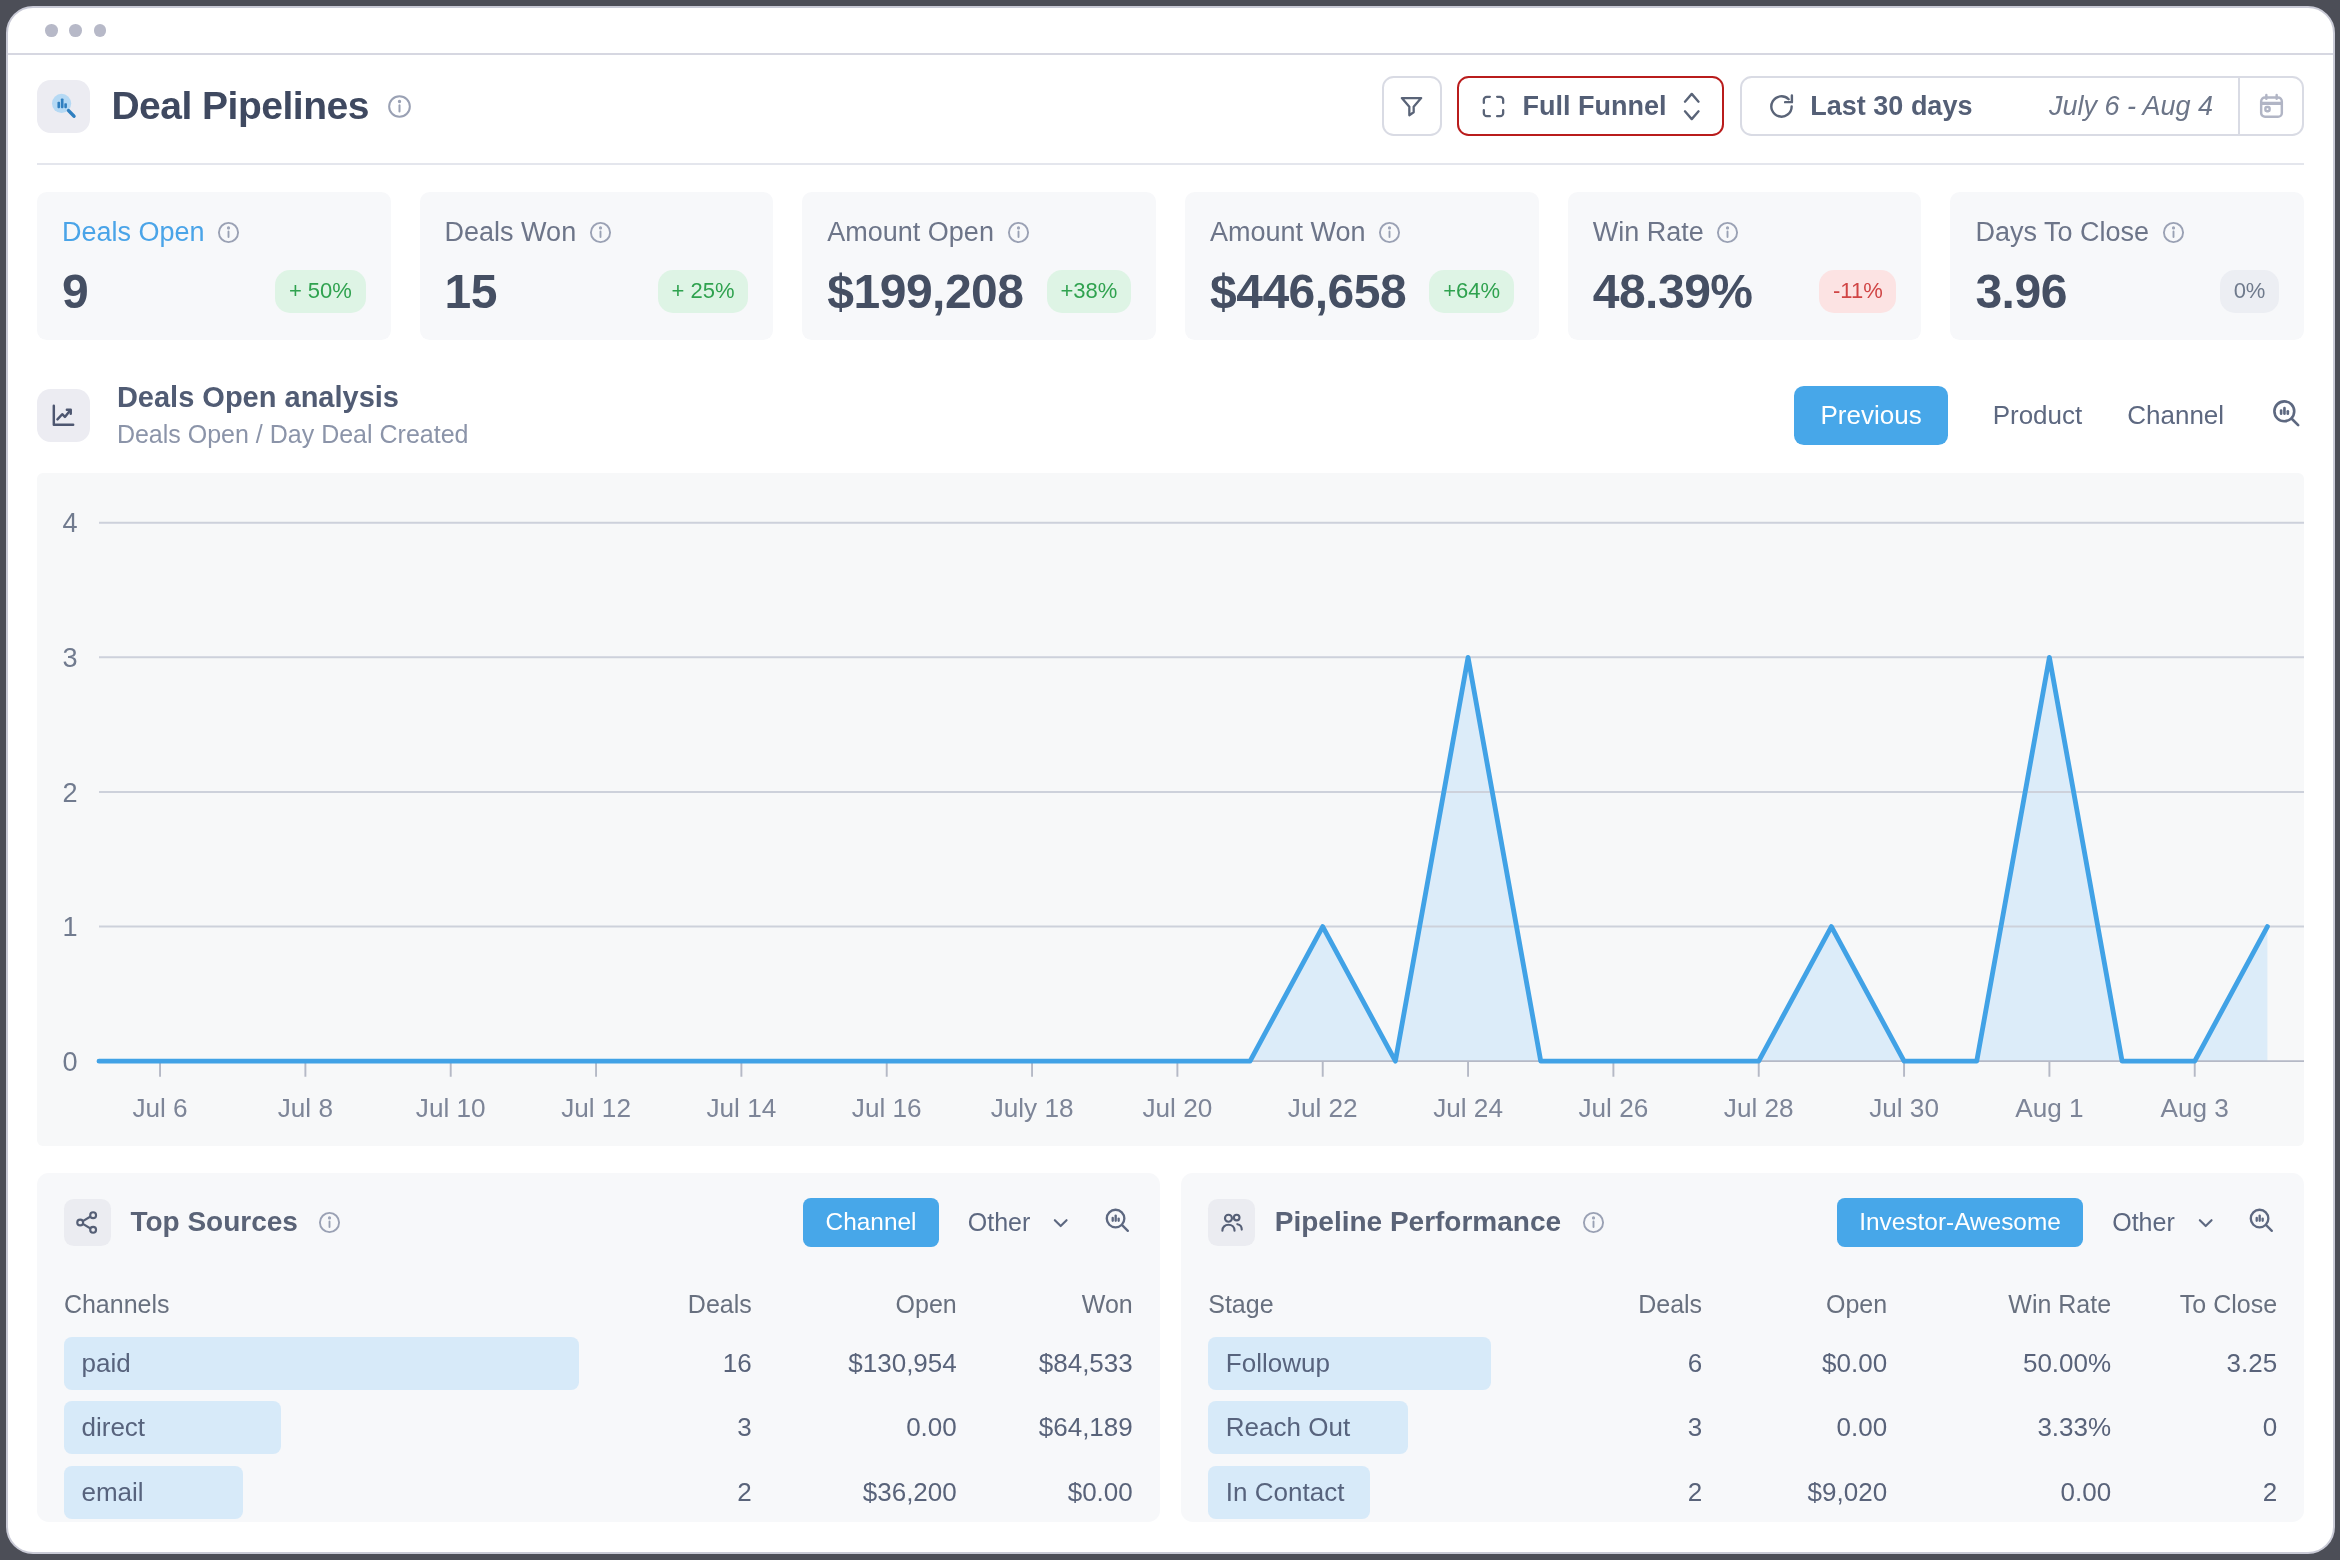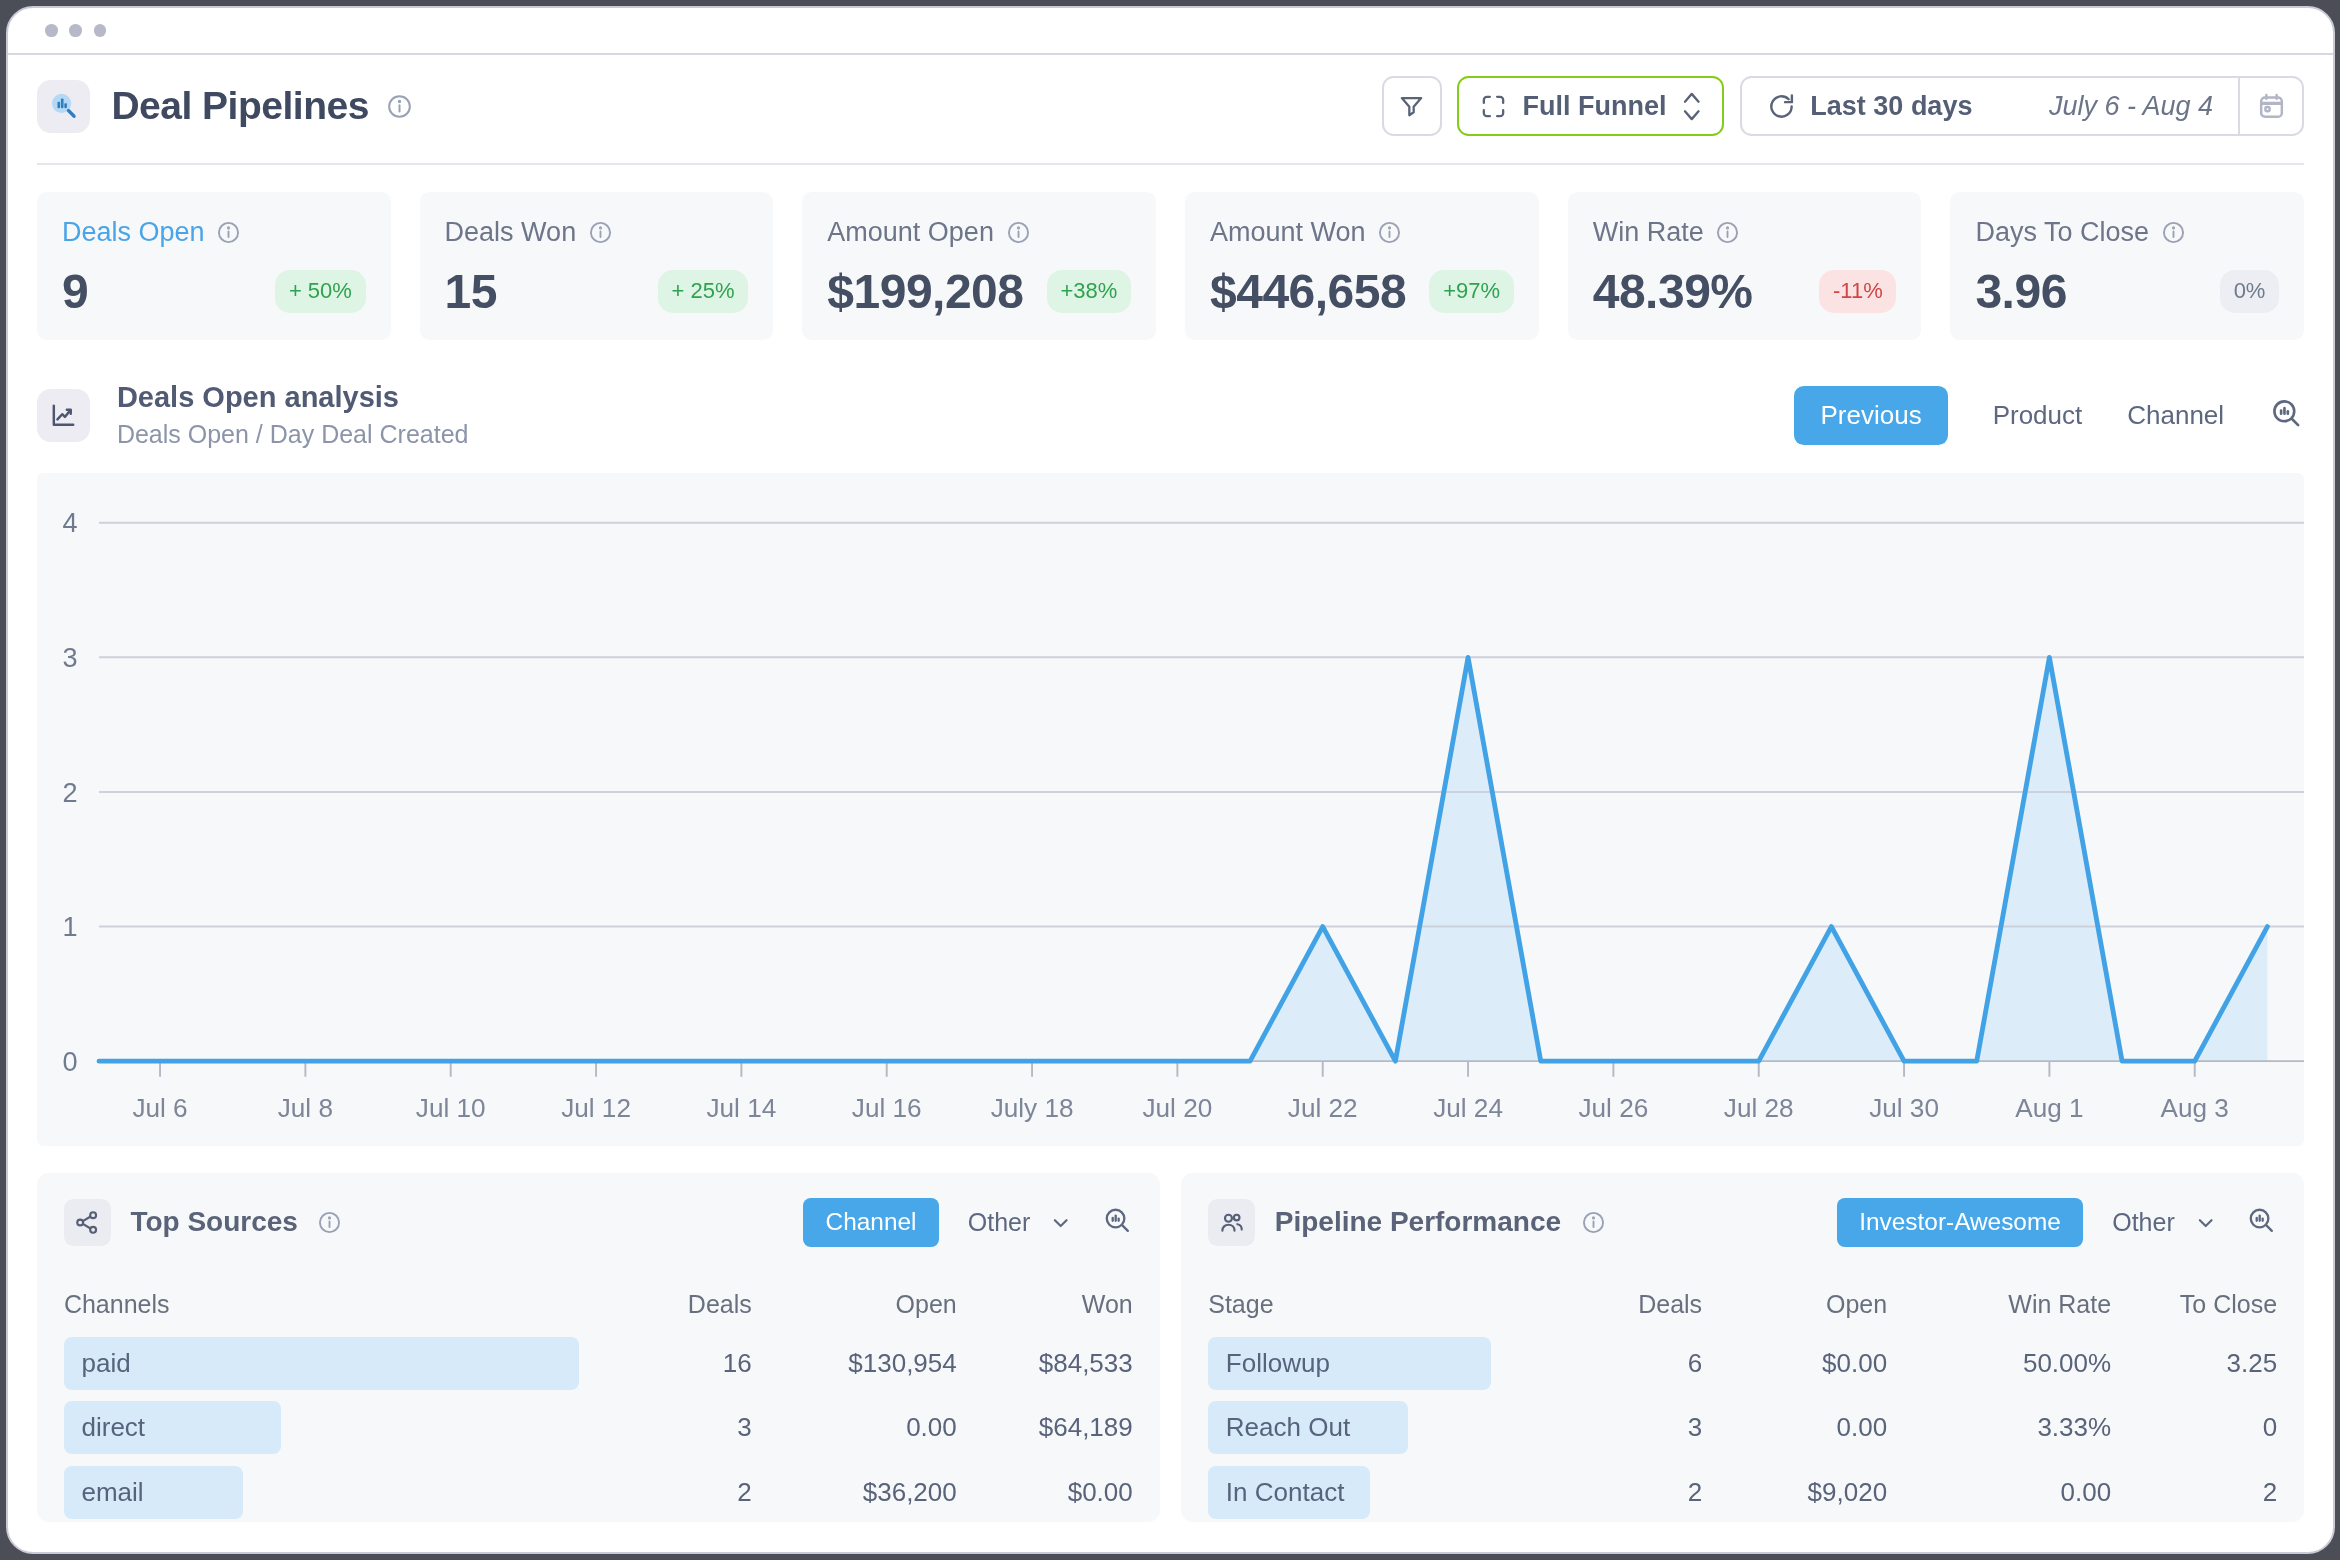--- a/index.html
+++ b/index.html
@@ -13,21 +13,21 @@
 
   .app-header { display:flex; align-items:center; justify-content:space-between; margin:21.5px 29px 0; padding-bottom:27px; border-bottom:2px solid #e4e6ed; }
   .hdr-left { display:flex; align-items:center; }
   .icon-sq { width:53px; height:53px; border-radius:13.7px; background:#ececf2; display:grid; place-items:center; flex:0 0 auto; }
   .page-title { font-size:39px; font-weight:800; color:#3f4960; letter-spacing:-0.5px; margin:0 17.6px 0 21.5px; }
 
   .info-ic { display:inline-grid; place-items:center; }
 
   .hdr-right { display:flex; align-items:center; gap:15.6px; }
   .icon-btn { width:60px; height:60px; border:2px solid #d9dbe4; border-radius:11.7px; background:#fff; display:grid; place-items:center; }
-  .select-ctl { height:60px; border:2px solid #84cc16; border-radius:11.7px; background:#fff; display:flex; align-items:center; gap:14.6px; padding:0 19.5px; font-size:27px; font-weight:600; color:#545f76; }
+  .select-ctl { height:60px; border:2px solid #b91c1c; border-radius:11.7px; background:#fff; display:flex; align-items:center; gap:14.6px; padding:0 19.5px; font-size:27px; font-weight:600; color:#545f76; }
   .date-ctl { height:60px; border:2px solid #d9dbe4; border-radius:11.7px; background:#fff; display:flex; align-items:stretch; }
   .date-main { display:flex; align-items:center; gap:14.6px; padding:0 25px; font-size:27px; font-weight:600; color:#545f76;text-align:right; }
   .date-range { font-style:italic; font-weight:500; color:#6c7588; margin-left:62px; }
   .date-cal { width:64px; border-left:2px solid #d9dbe4; display:grid; place-items:center; }
 
   .kpi-row { margin:27px 29px 0; display:grid; grid-template-columns:repeat(6,1fr); gap:29px; }
   .kpi { background:#f7f8fa; border-radius:9.8px; padding:25px 25px 23.4px; height:148px; }
   .kpi-label { display:flex; align-items:center; gap:11.7px; font-size:27px; color:#6d7589; }
   .kpi.active .kpi-label-text { color:#4aa4e8; }
   .kpi-vrow { display:flex; align-items:center; justify-content:space-between; margin-top:15.6px; }
@@ -198,21 +198,21 @@
           <span class="info-ic">
             <svg width="25" height="25" viewBox="0 0 24 24" fill="none" stroke="#9aa1b4" stroke-width="1.8" stroke-linecap="round">
               <circle cx="12" cy="12" r="9.2"></circle>
               <line x1="12" y1="11" x2="12" y2="16.4"></line>
               <circle cx="12" cy="7.6" r="0.6" fill="#9aa1b4"></circle>
             </svg>
           </span>
         </div>
       <div class="kpi-vrow">
           <span class="kpi-value">$446,658</span>
-          <span class="badge pos">+97%</span>
+          <span class="badge pos">+64%</span>
         </div>
     </div>
     <div class="kpi">
       <div class="kpi-label">
           <span class="kpi-label-text">Win Rate</span>
           <span class="info-ic">
             <svg width="25" height="25" viewBox="0 0 24 24" fill="none" stroke="#9aa1b4" stroke-width="1.8" stroke-linecap="round">
               <circle cx="12" cy="12" r="9.2"></circle>
               <line x1="12" y1="11" x2="12" y2="16.4"></line>
               <circle cx="12" cy="7.6" r="0.6" fill="#9aa1b4"></circle>

